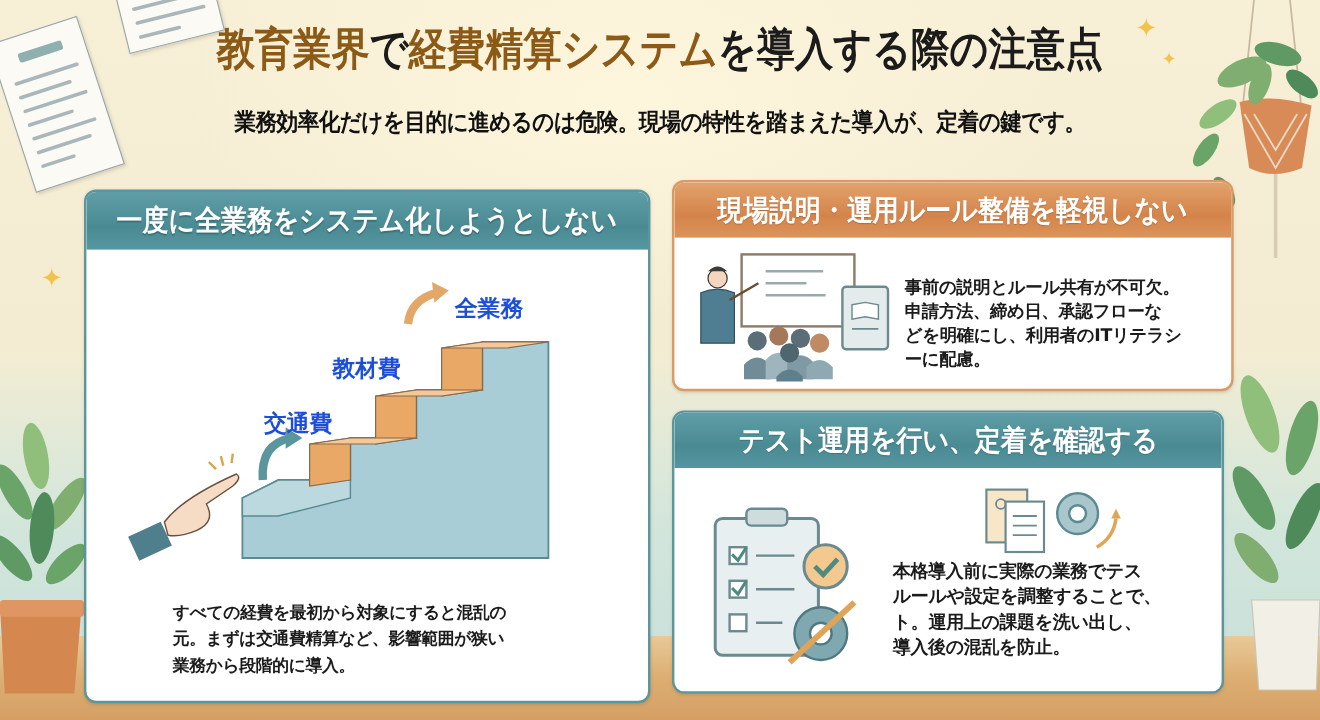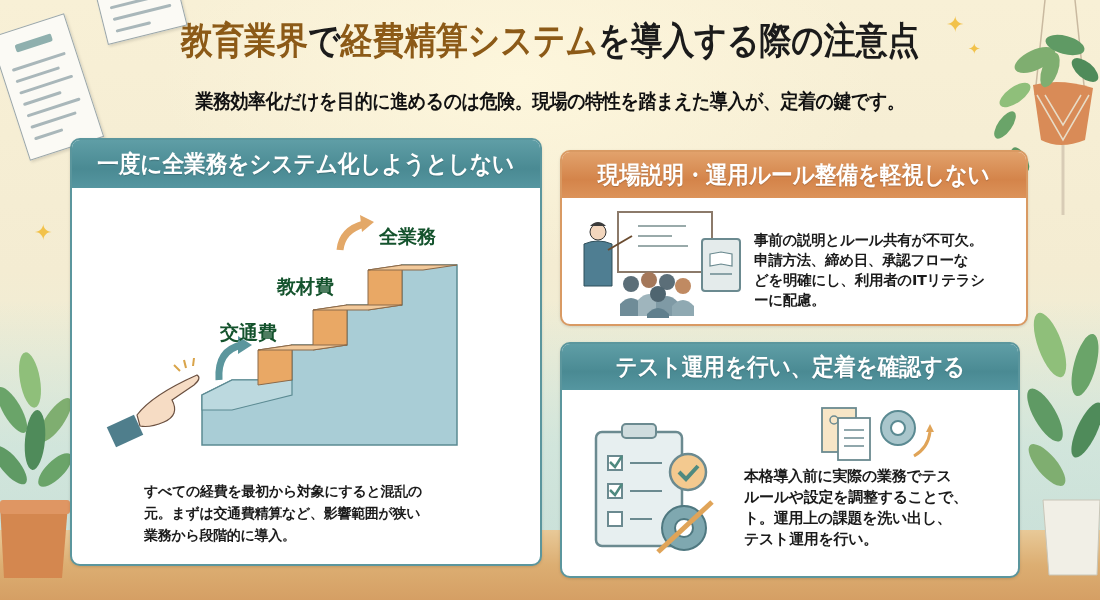--- a/index.html
+++ b/index.html
@@ -60,21 +60,21 @@
   .teal { border: 2px solid #5b969d; }
   .orange .card-head { background: linear-gradient(180deg, #e2a26c 0%, #d4844a 60%, #dc935a 100%); }
   .orange { border: 2px solid #d99a63; }
 
   .card-text {
     position: absolute; font-weight: bold; color: #1b1b1b;
     font-size: 14px; line-height: 22px; letter-spacing: -0.3px;
   }
 
   
-  .step-label { position: absolute; font-weight: bold; font-size: 19px; color: #14532d; }
+  .step-label { position: absolute; font-weight: bold; font-size: 19px; color: #1d4ed8; }
 </style>
 </head>
 <body>
 
 <div class="wall-tint"></div>
 <div class="floor"></div>
 
 <div class="paper" style="left:8px;top:22px;width:78px;height:130px;transform:rotate(-18deg);">
   <div class="hdr" style="left:20px;top:14px;width:38px;"></div>
   <div class="ln" style="left:10px;top:36px;width:56px;"></div>
@@ -128,21 +128,21 @@
   <ellipse cx="62" cy="125" rx="10" ry="30" fill="#4f8b5a" transform="rotate(25 62 125)"></ellipse>
   <ellipse cx="22" cy="160" rx="10" ry="26" fill="#7fae70" transform="rotate(-40 22 160)"></ellipse>
   <path d="M18 195 L75 195 L72 270 L24 270 Z" fill="#f1efe6" stroke="#c9c6b8" stroke-width="1"></path>
 </svg>
 
 <h1 class="title">
   <span class="hl">教育業界</span><span class="dk">で</span><span class="hl">経費精算システム</span><span class="dk">を導入する際の注意点</span>
 </h1>
 <div class="subtitle">業務効率化だけを目的に進めるのは危険。現場の特性を踏まえた導入が、定着の鍵です。</div>
 
-<div class="card teal" style="left:70px;top:138px;width:472px;height:428px;">
+<div class="card teal" style="left:70px;top:158px;width:472px;height:428px;">
   <div class="card-head">
     <span>一度に全業務をシステム化しようとしない</span>
   </div>
 
   <svg style="position:absolute;left:30px;top:60px;" width="400" height="270" viewBox="0 0 400 270">
 
     <path d="M117 180 Q115 150 140 145" stroke="#5b969d" stroke-width="7" fill="none"></path>
     <polygon points="136,136 150,145 136,154" fill="#5b969d"></polygon>
     <path d="M238 50 Q240 30 262 24" stroke="#e3a868" stroke-width="7" fill="none"></path>
     <polygon points="258,15 272,22 260,32" fill="#e3a868"></polygon>
@@ -261,15 +261,15 @@
       <circle cx="82" cy="24" r="17" fill="#a9c6cc" stroke="#5b8a92" stroke-width="2"></circle>
       <circle cx="82" cy="24" r="7" fill="#fff" stroke="#5b8a92" stroke-width="2"></circle>
       <path d="M98 52 Q112 44 114 28" stroke="#e0a458" stroke-width="3" fill="none"></path>
       <polygon points="110,28 118,28 114,20" fill="#e0a458"></polygon>
     </g>
   </svg>
   <div class="card-text" style="left:182px;top:122px;font-size:15px;line-height:21px;">
     <div>本格導入前に実際の業務でテス</div>
     <div>ルールや設定を調整することで、</div>
     <div>ト。運用上の課題を洗い出し、</div>
-    <div>テスト運用を行い。</div>
+    <div>導入後の混乱を防止。</div>
   </div>
 </div>
 
 </body></html>

